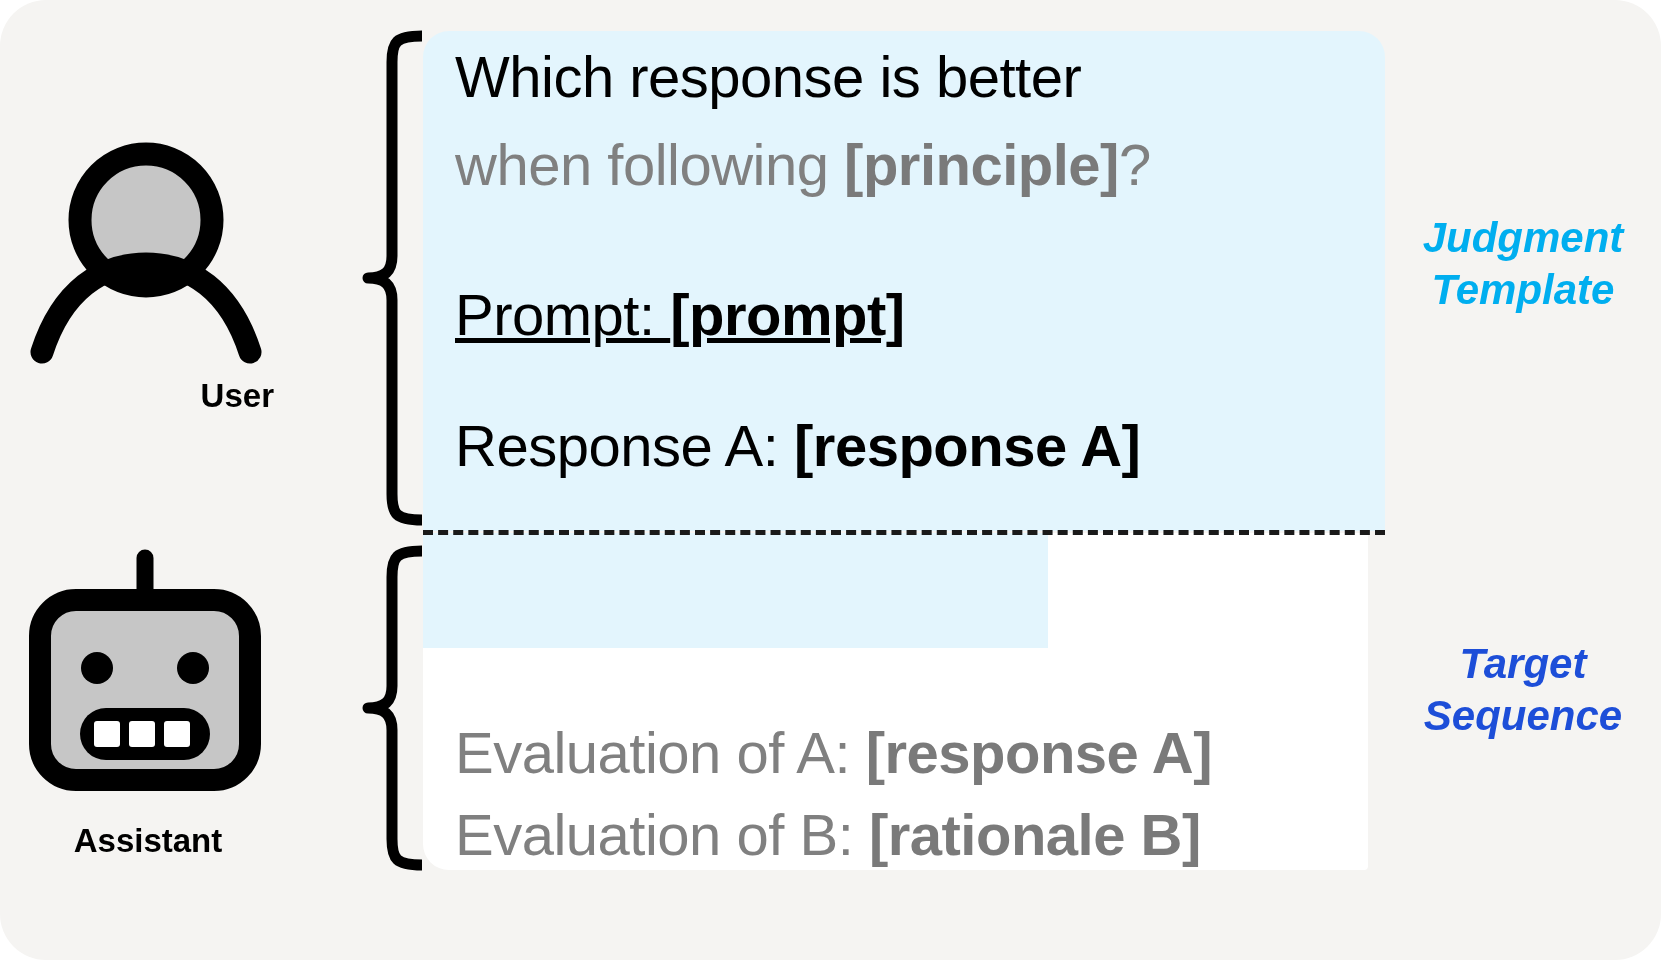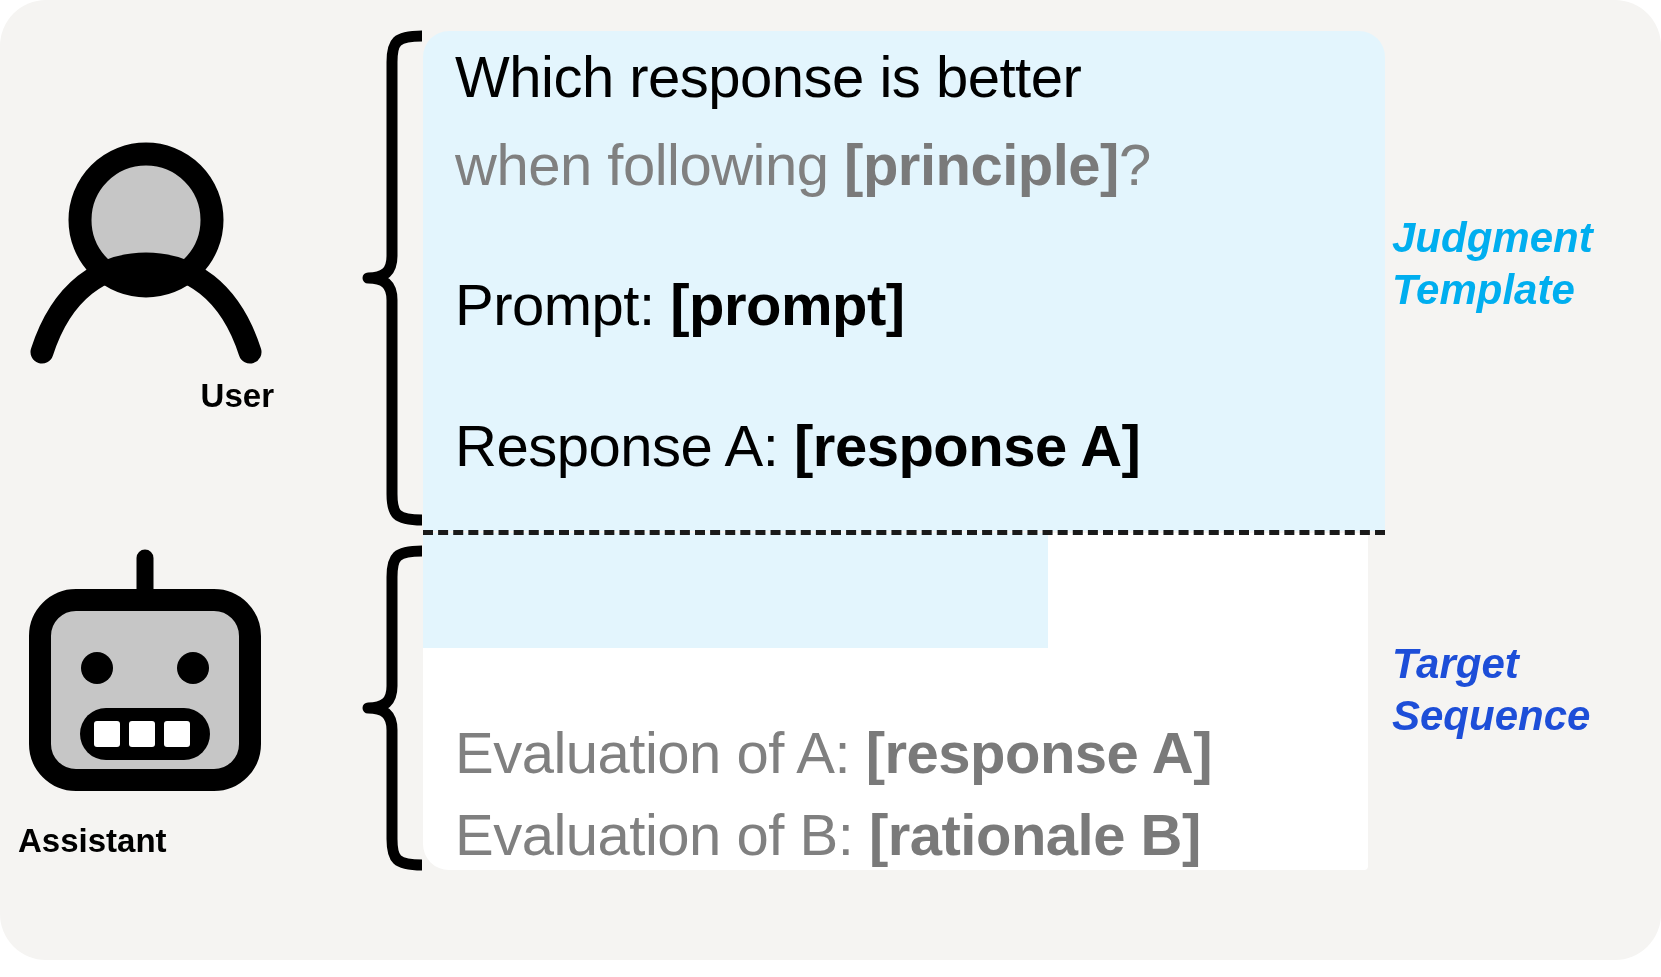--- a/index.html
+++ b/index.html
@@ -52,21 +52,21 @@
   .user-icon-wrap {
     width: 250px;
     height: 245px;
     position: relative;
   }
   .assistant-block {
     position: absolute;
     left: 18px;
     top: 540px;
     width: 260px;
-    text-align: left;
+    text-align: center;
   }
   .assistant-icon-wrap {
     width: 260px;
     height: 280px;
     position: relative;
   }
 
   .avatar-label {
     font-size: 33px;
     font-weight: bold;
@@ -136,31 +136,31 @@
     white-space: nowrap;
     color: #000000;
     letter-spacing: -0.5px;
   }
   .txt b { font-weight: bold; }
   .gray { color: #808080; }
   .gray b { color: #7a7a7a; }
 
   .line-q1   { left: 455px; top: 44px; }
   .line-q2   { left: 455px; top: 132px; }
-  .line-p    { left: 455px; top: 272px; }
+  .line-p    { left: 455px; top: 282px; text-decoration: underline; }
   .line-ra   { left: 455px; top: 368px; margin-top: 45px; }
   .line-rb   { left: 455px; top: 452px; }
   .line-dec  { left: 455px; top: 553px; }
   .line-ea   { left: 455px; top: 720px; }
   .line-eb   { left: 455px; top: 802px; }
 
   
   .annot {
     position: absolute;
-    text-align: left;
+    text-align: center;
     font-family: "Liberation Sans", sans-serif;
     font-weight: bold;
     font-style: italic;
     font-size: 42px;
     line-height: 52px;
     white-space: pre-line;
   }
   .annot-judgment {
     left: 1392px;
     top: 212px;

